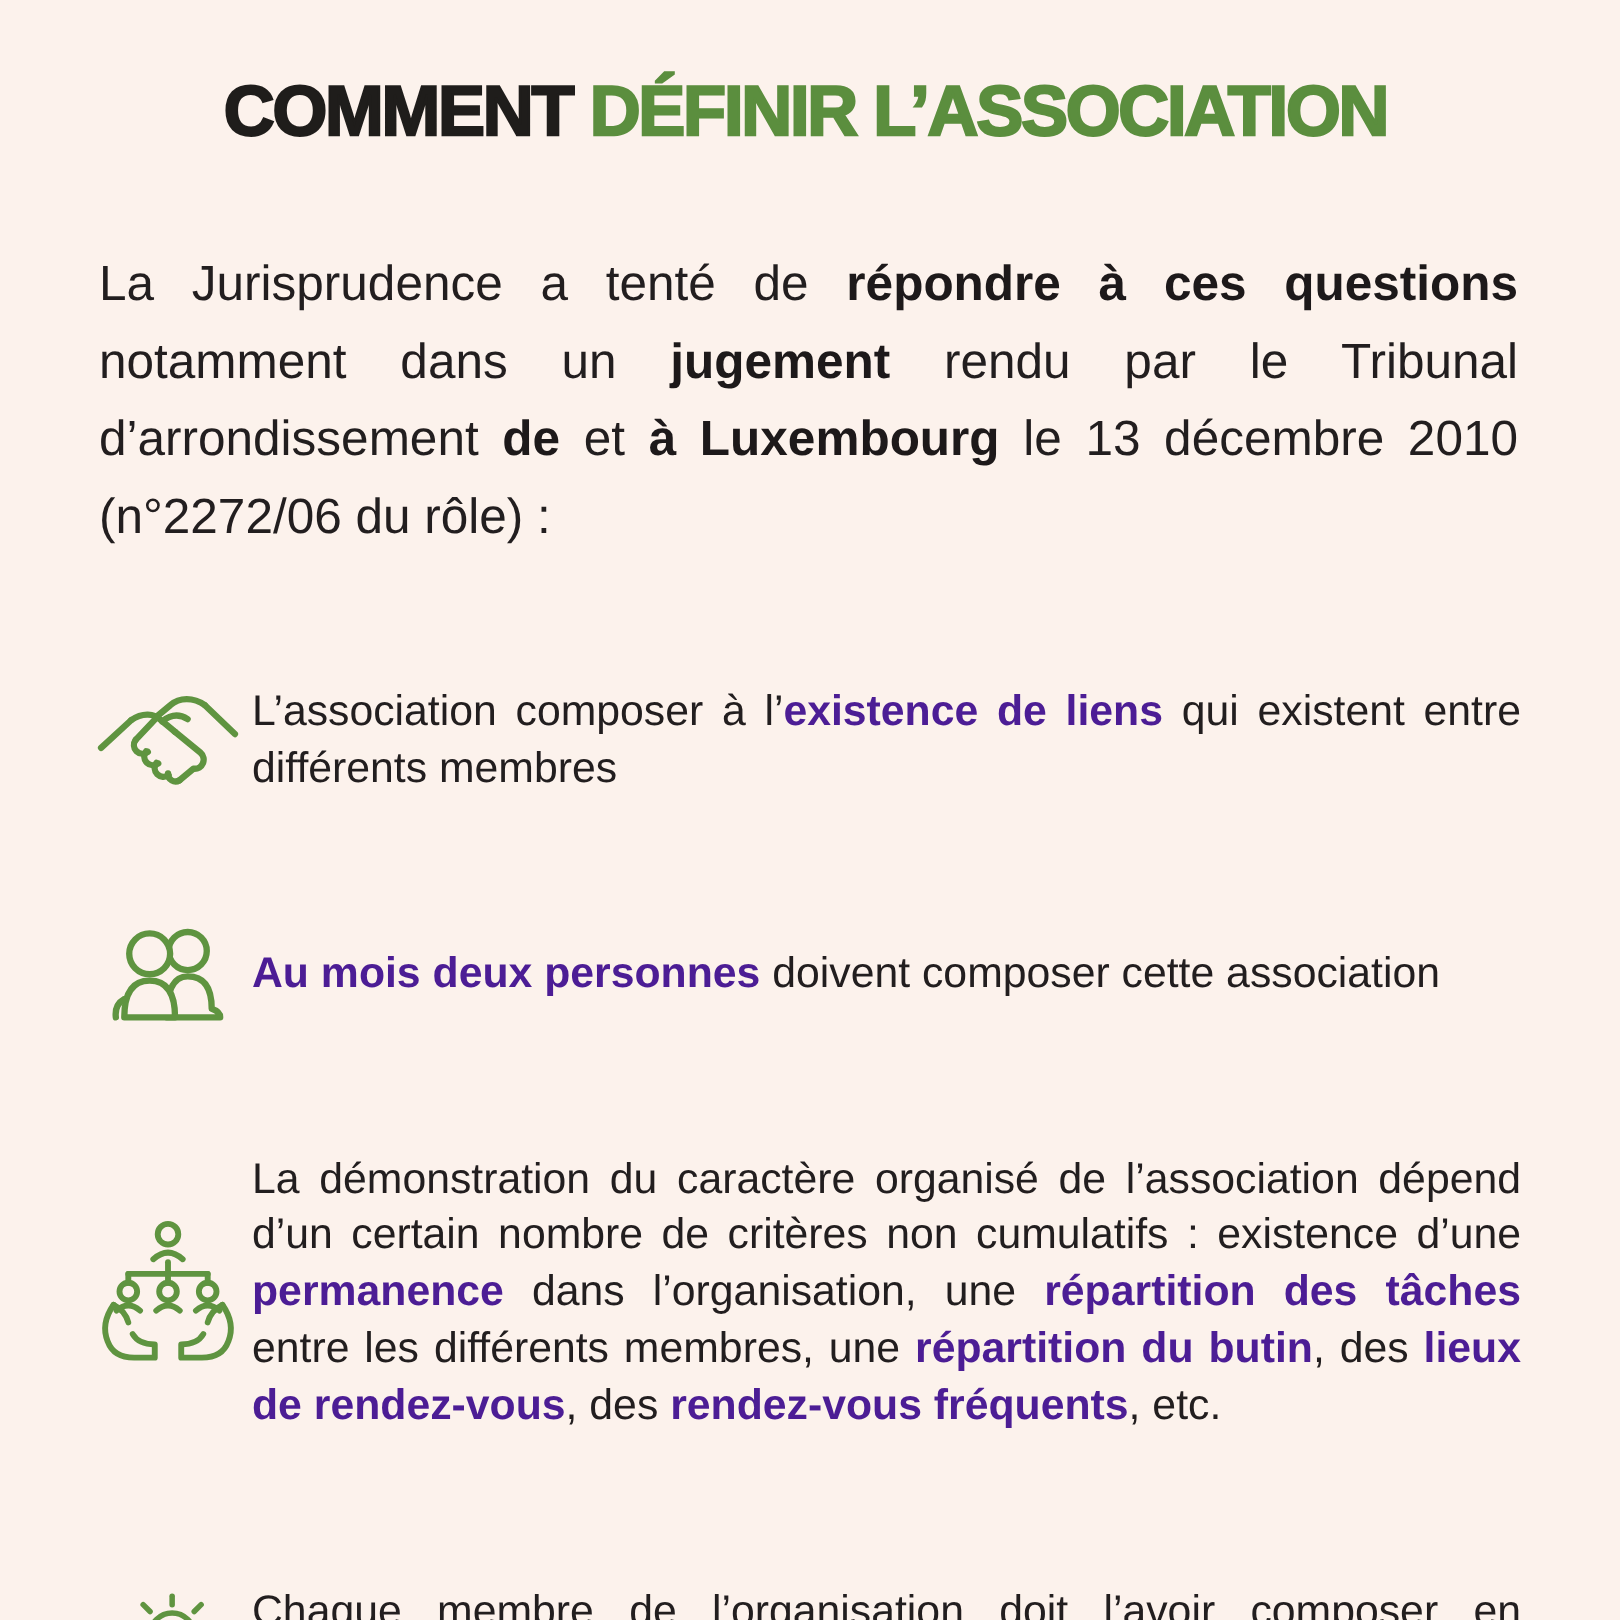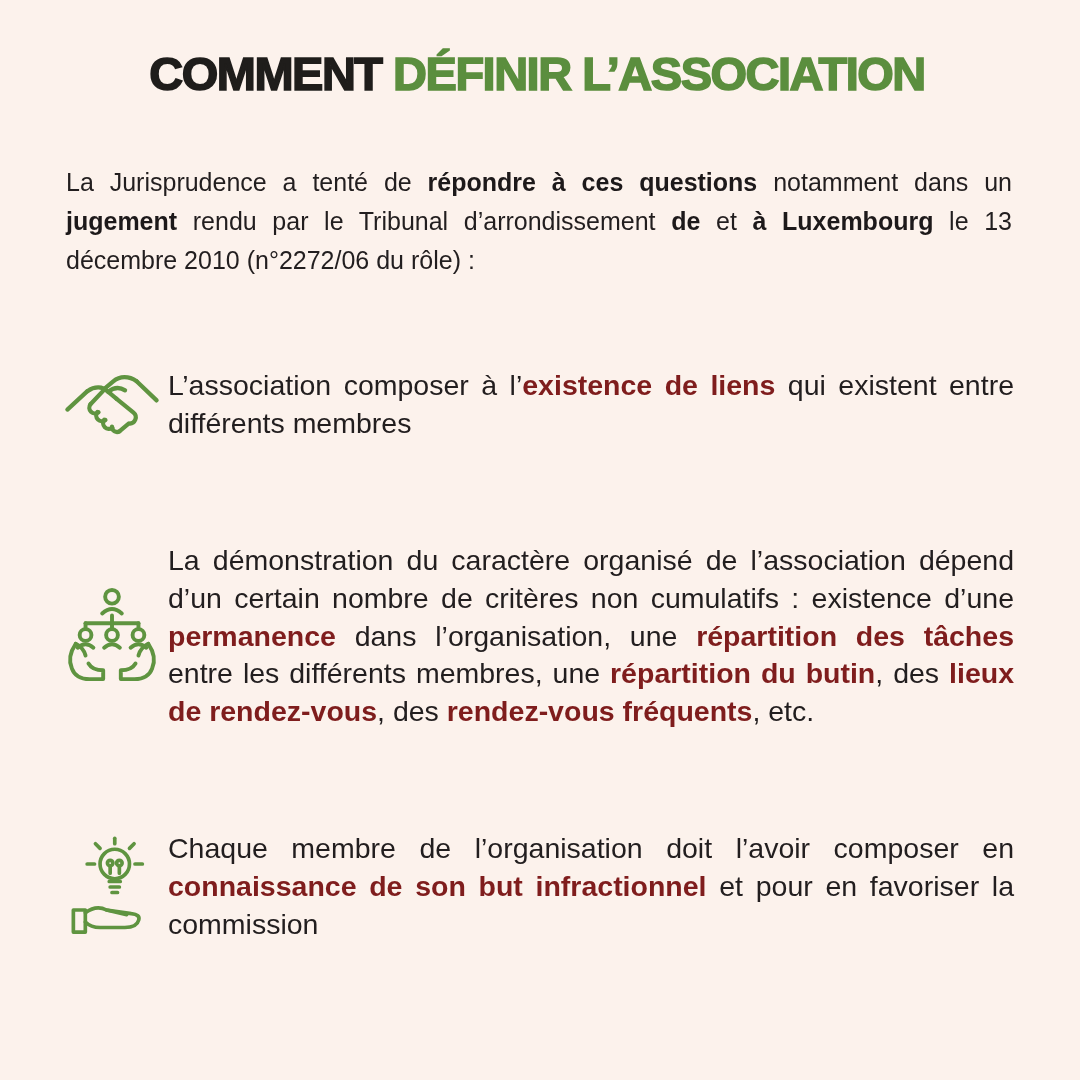--- a/index.html
+++ b/index.html
@@ -23,21 +23,21 @@
     font-weight: 800;
     font-size: 47px;
     line-height: 1.18;
     letter-spacing: -1.5px;
     -webkit-text-stroke: 1.6px currentColor;
     white-space: nowrap;
   }
   
   .intro {
     margin: 62px 6px 0 10px;
-    font-size: 25px;
+    font-size: 33px;
     line-height: 1.56;
     text-align: justify;
   }
   .bullets {
     margin-top: 58px;
     display: flex;
     flex-direction: column;
     gap: 42px;
   }
   .row { display: flex; align-items: center; }
@@ -53,21 +53,21 @@
     line-height: 1.33;
     text-align: justify;
     padding-right: 4px;
   }
   
   .s-k { color: #1f1d1b; }           
   .s-t { color: #5b8e3e; }           
   .s-a { color: #4aa32d; }           
   .s-n { color: #221e1f; }           
   .s-b { font-weight: 700; color: #1d191a; }               
-  .s-g { font-weight: 700; color: #7f1d1d; }               
+  .s-g { font-weight: 700; color: #4c1d95; }               
   svg { display: block; }
 </style>
 </head>
 <body>
 
 <div class="slide">
 
   <div class="title">
     <div><span class="s-k">COMMENT </span><span class="s-t">DÉFINIR L’ASSOCIATION</span></div>
   </div>
@@ -88,20 +88,32 @@
           <path d="M37 51 a7.5 7.5 0 0 0 10.5 10.5"></path>
           <path d="M46 61 a7.5 7.5 0 0 0 10.5 10.5"></path>
           <path d="M55 71 a7.5 7.5 0 0 0 10.5 10.5"></path>
           <path d="M65 80 a6.5 6.5 0 0 0 10 6"></path>
           <path d="M71 44 L93 62 C99 67 95 77 87 76 L75 86"></path>
         </svg>
       </div>
       <p class="btext"><span class="s-n">L’association composer à l’</span><span class="s-g">existence de liens</span><span class="s-n"> qui existent entre différents membres</span></p>
     </div>
 
+    <div class="row">
+      <div class="icon-box">
+        <svg width="94" height="68" viewBox="0 0 100 72" fill="none" stroke="#5f9440" stroke-width="4.5" stroke-linecap="round" stroke-linejoin="round">
+          <circle cx="64" cy="19" r="13.5"></circle>
+          <path d="M49 66 Q49 37 64 37 Q81 37 81 60 Q87 62 87 66 Z"></path>
+          <circle cx="37" cy="21" r="14.5" fill="#fcf2ec"></circle>
+          <path d="M19 66 Q19 40 37 40 Q55 40 55 66 Z" fill="#fcf2ec"></path>
+          <path d="M19 53 Q12 57 13 66"></path>
+        </svg>
+      </div>
+      <p class="btext"><span class="s-g">Au mois deux personnes</span><span class="s-n"> doivent composer cette association</span></p>
+    </div>
 
     <div class="row">
       <div class="icon-box">
         <svg width="98" height="102" viewBox="0 0 100 104" fill="none" stroke="#5f9440" stroke-width="4" stroke-linecap="round" stroke-linejoin="round">
           <circle cx="50" cy="12" r="7"></circle>
           <path d="M40 29 Q50 20 60 29"></path>
           <path d="M50 31 V39"></path>
           <path d="M23 39 H77"></path>
           <path d="M23 39 V45 M50 39 V45 M77 39 V45"></path>
           <circle cx="23" cy="51" r="6"></circle>

